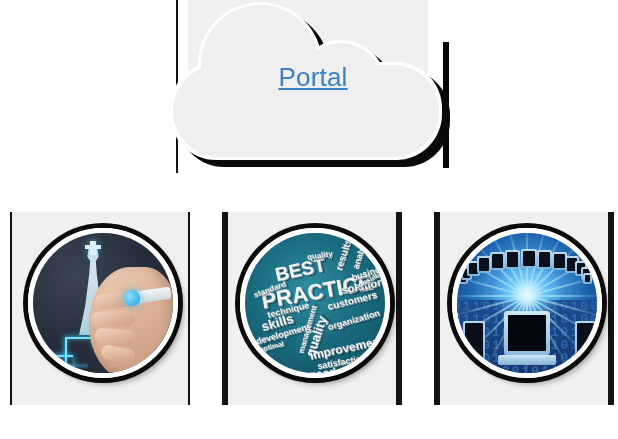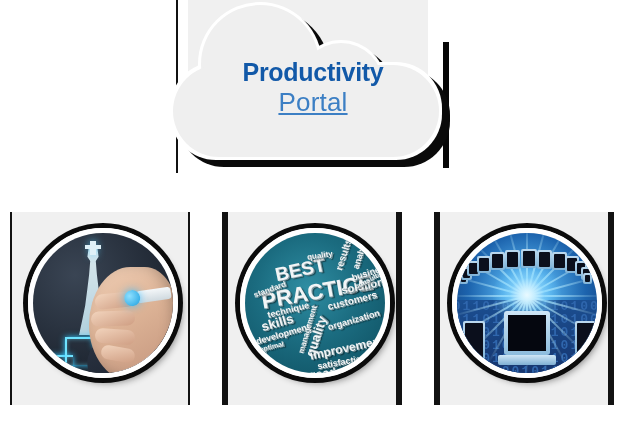--- a/index.html
+++ b/index.html
@@ -288,21 +288,20 @@
       <span class="base cloud-base"></span>
     </div>
     <div class="cloud-fill-layer">
       <span class="puff puff-big"></span>
       <span class="puff puff-small"></span>
       <span class="base cloud-base"></span>
     </div>
   </div>
 
   <div id="cloud-wordmark">
-    <span id="brand-line-1">Productivity</span>
     <span id="brand-line-2">Portal</span>
   </div>
 </div>
 
 <div id="tile-row">
 
   <div class="tile tile-1">
     <span class="tile-edge-left"></span>
     <span class="tile-edge-right"></span>
     <div class="tile-circle">

